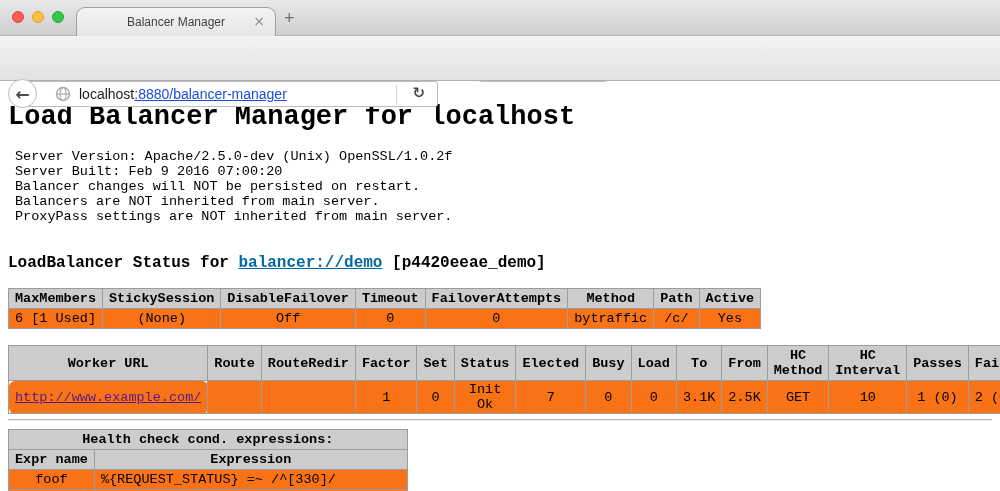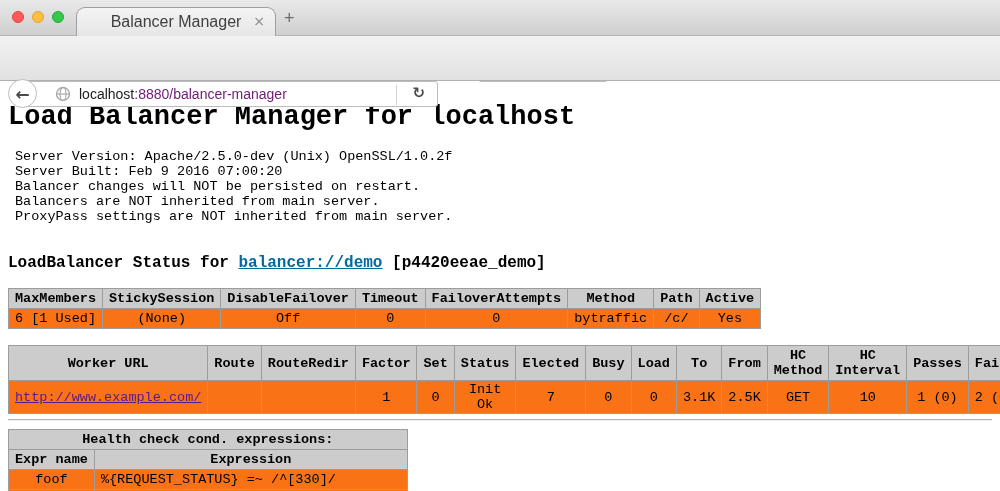--- a/index.html
+++ b/index.html
@@ -17,21 +17,21 @@
   .tl-yellow{ left:32px; background:#fdbe41; border:1px solid #e0a331; }
   .tl-green { left:52px; background:#34c84a; border:1px solid #26a935; }
 
   .tab {
     position:absolute; top:7px; left:76px; width:200px; height:29px;
     background:linear-gradient(#f4f4f4,#e6e6e6);
     border:1px solid #9f9f9f; border-bottom:none;
     border-radius:9px 9px 0 0;
     display:flex; align-items:center; justify-content:center;
   }
-  .tab-title { font-family:"Liberation Sans",sans-serif; font-size:16px; color:#3f3f3f; }
+  .tab-title { font-family:"Liberation Sans",sans-serif; font-size:12px; color:#3f3f3f; }
   .tab-close { position:absolute; right:10px; top:5px; font-size:14px; color:#8a8a8a; cursor:default; }
   .newtab-btn { position:absolute; top:8px; left:284px; font-size:18px; color:#6d6d6d; font-family:"Liberation Sans",sans-serif; }
 
   .navbar {
     position:absolute; top:36px; left:0; width:1000px; height:45px;
     background:linear-gradient(#f2f2f2,#e2e2e2);
     border-bottom:1px solid #b0b0b0;
   }
   .back-btn {
     position:absolute; top:43px; left:8px; width:29px; height:29px; border-radius:50%;
@@ -40,21 +40,21 @@
     font-size:17px; color:#4a4a4a; font-weight:bold;
   }
   .urlbar {
     position:absolute; top:45px; left:24px; width:414px; height:26px;
     background:#fff; border:1px solid #bdbdbd; border-radius:3px;
     display:flex; align-items:center; z-index:2; padding-left:24px;
   }
   .globe { margin:0 8px 0 6px; flex:0 0 auto; }
   .url-text { font-family:"Liberation Sans",sans-serif; font-size:14px; white-space:nowrap; }
   .url-domain { color:#1c1c1c; }
-  .url-path { color:#701a75; }
+  .url-path { color:#1d4ed8;text-decoration:underline; }
   .url-sep { position:absolute; right:40px; top:3px; width:1px; height:20px; background:#d4d4d4; }
   .reload { position:absolute; right:12px; top:2px; font-size:15px; color:#4c4c4c; font-weight:bold; }
 
   .blocked-icon {
     position:absolute; top:47px; left:446px; width:21px; height:21px; border-radius:50%;
     border:2px solid #d23b2e; background:#f6e3c3; overflow:hidden;
   }
   .blocked-icon::before {
     content:""; position:absolute; left:4px; top:7px; width:10px; height:7px;
     background:#e8a33d; border-radius:2px;
@@ -117,21 +117,21 @@
   .info-lines { margin-top:17px; font-size:13.5px; color:#000; line-height:15px;margin-left:7px; }
   .status-heading { margin-top:30px; font-size:16px; font-weight:bold; }
   .status-heading a { color:#0369a1; text-decoration:underline; }
 
   table { border-collapse:collapse; font-size:13.5px; margin-left:0; }
   table, th, td { border:1px solid #9c9c9c; }
   th { background:#cccccc; font-weight:bold; padding:2px 6px; height:20px; }
   td { padding:1px 6px; height:20px; text-align:center; background:#f97316; }
   .tbl-balancer { margin-top:16px; }
   .tbl-worker  { margin-top:16px; }
-  .tbl-worker td.cell-left { text-align:center; }
+  .tbl-worker td.cell-left { text-align:center;border-radius:6px; }
   .tbl-worker a, .tbl-health a { color:#551a8b; text-decoration:underline; }
   .tbl-health { margin-top:8px; }
   .tbl-health td.expr { text-align:left; }
   .hr-rule { border:none; height:2px; background:#b3b3b3; border-bottom:1px solid #efefef; margin-top:5px; }
 </style>
 </head>
 <body>
 
 <div class="titlebar">
   <span class="tl-dot tl-red"></span>

